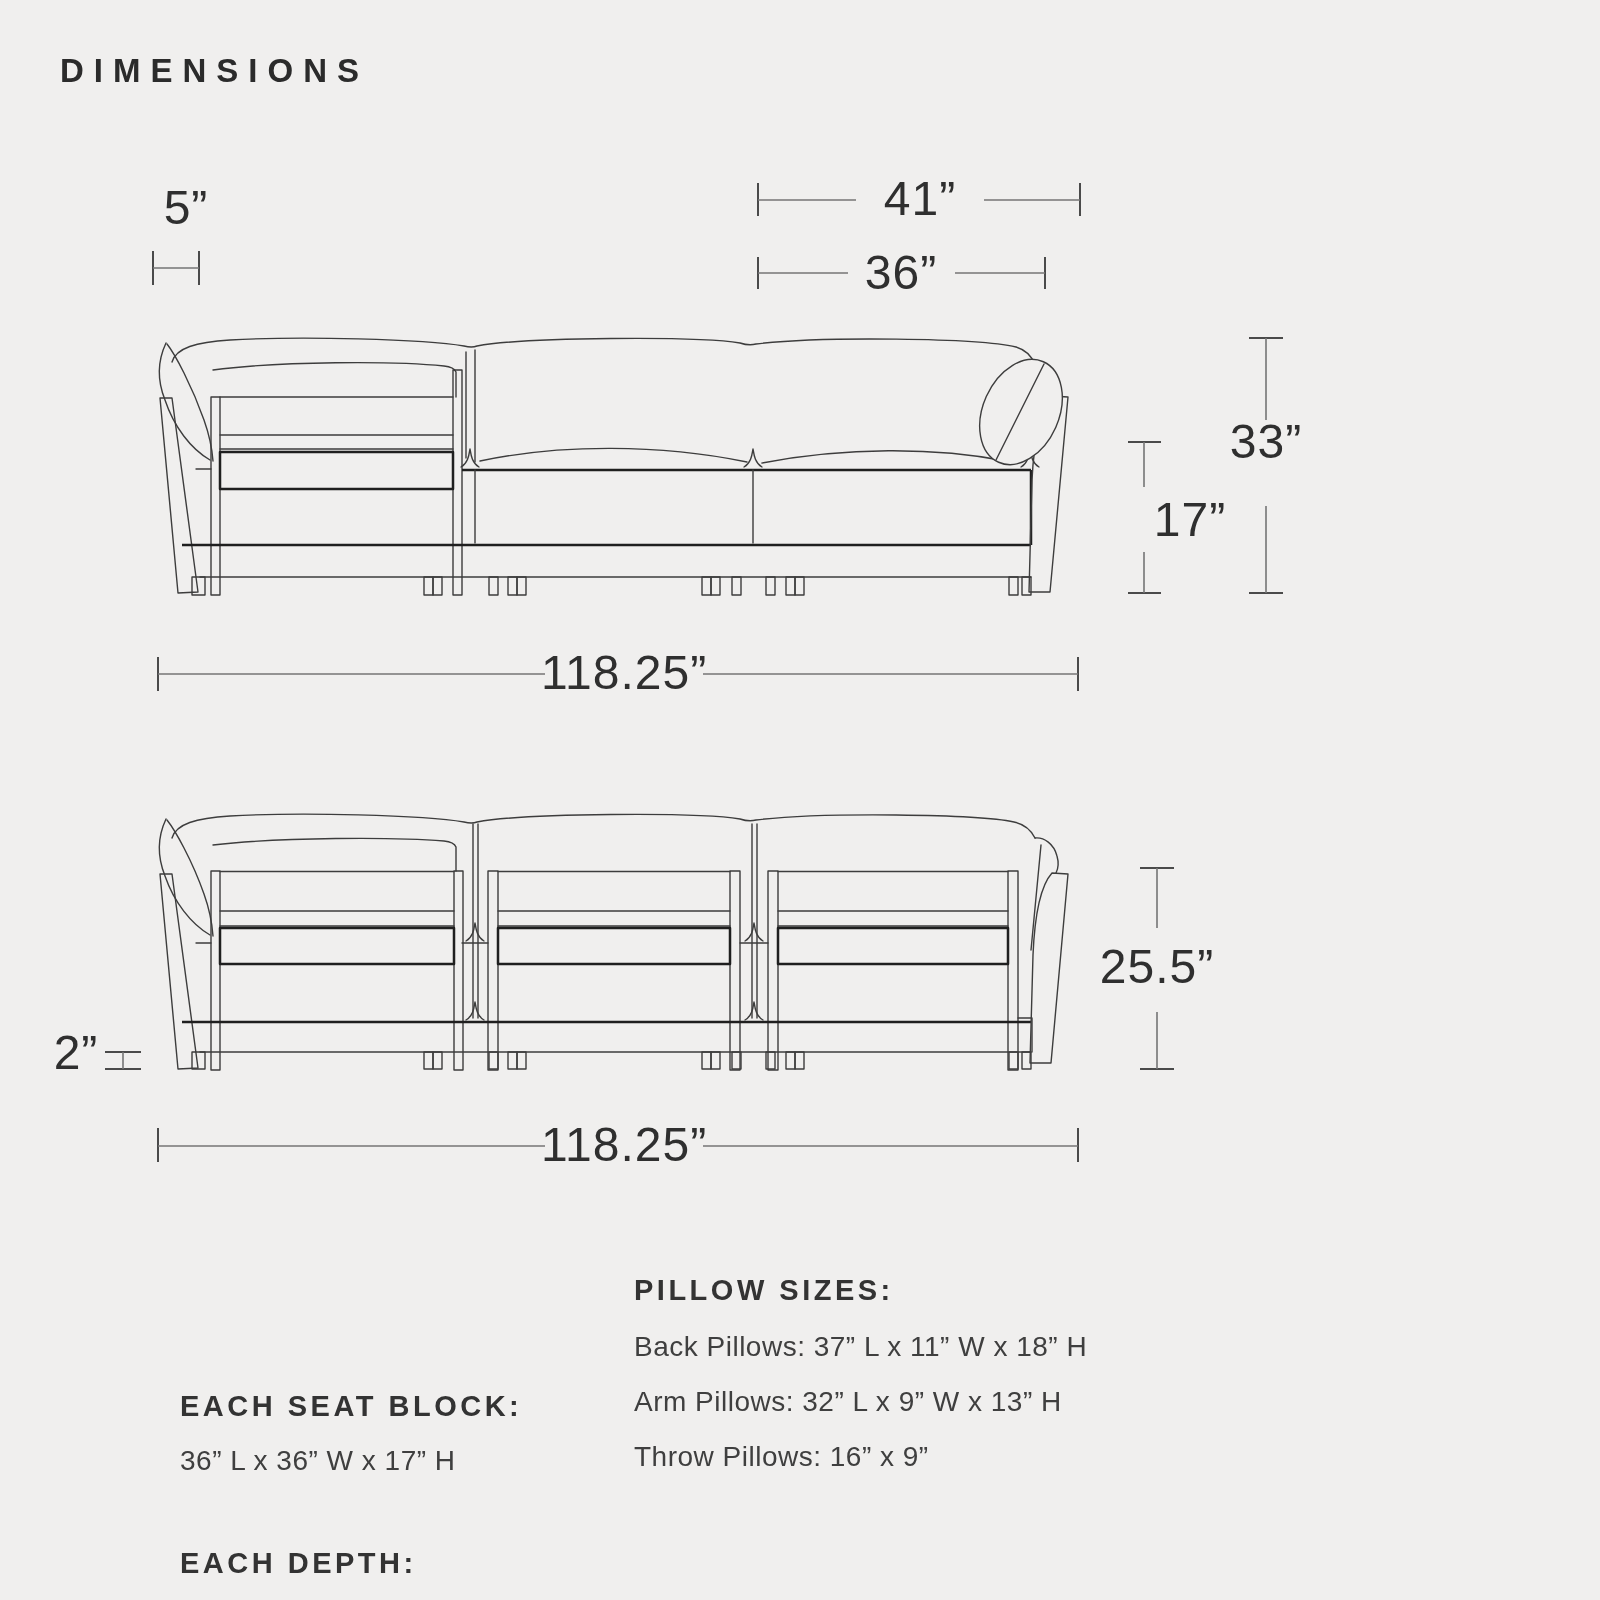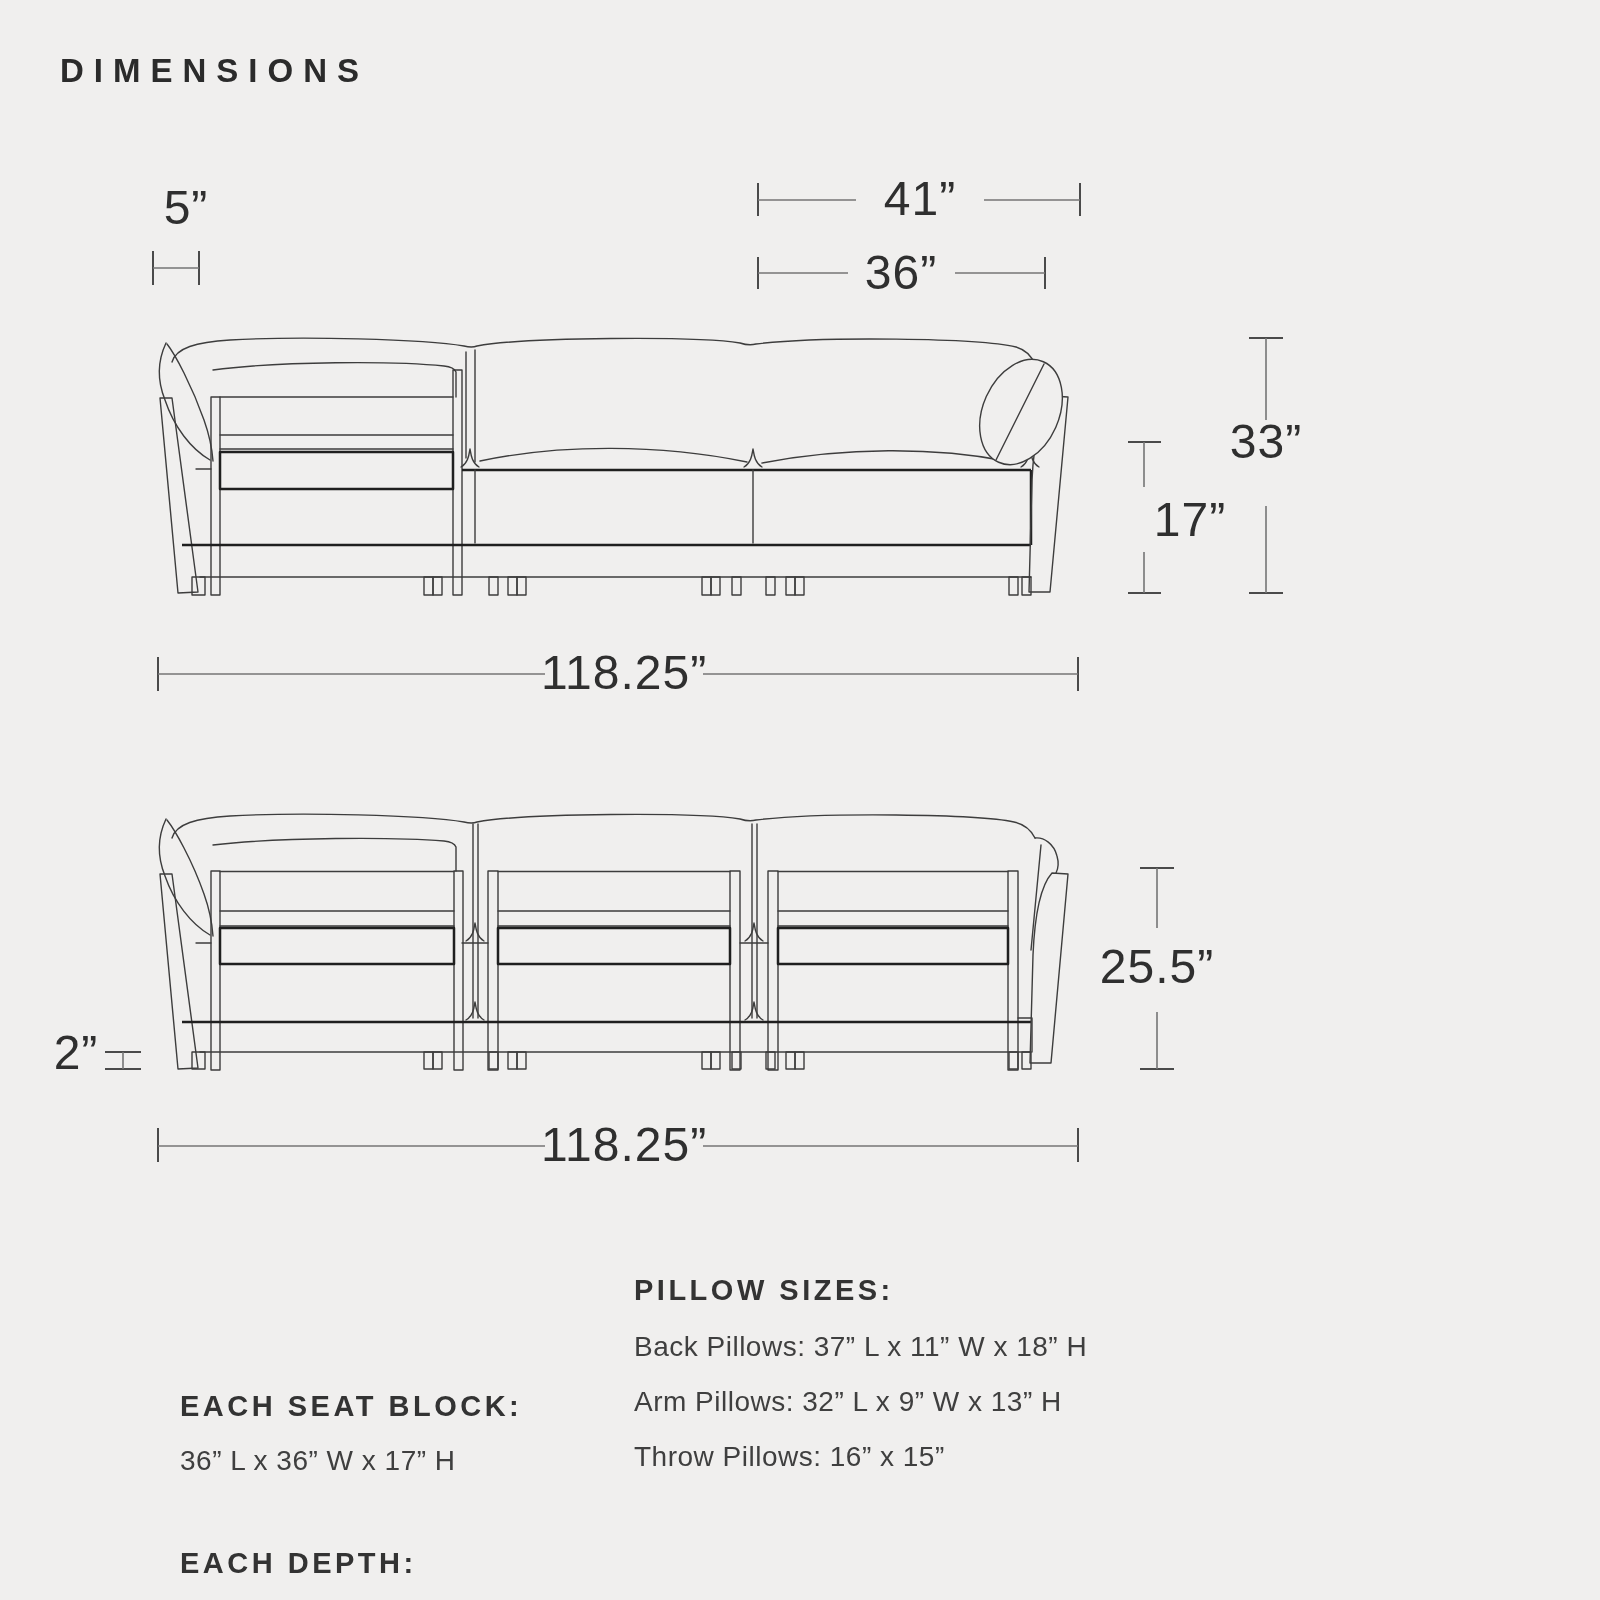--- a/index.html
+++ b/index.html
@@ -207,16 +207,16 @@
     <div class="spec-heading">EACH SEAT BLOCK:</div>
     <div class="spec-value" style="margin-top:22px;">36” L x 36” W x 17” H</div>
     <div class="spec-heading" style="margin-top:70px;">EACH DEPTH:</div>
     <div class="spec-value" style="margin-top:22px;">25”</div>
   </div>
 
   <div class="spec-col" style="left:634px;top:1274px;">
     <div class="spec-heading">PILLOW SIZES:</div>
     <div class="spec-value" style="margin-top:24px;text-align:right;">Back Pillows: 37” L x 11” W x 18” H</div>
     <div class="spec-value" style="margin-top:23px;">Arm Pillows: 32” L x 9” W x 13” H</div>
-    <div class="spec-value" style="margin-top:23px;">Throw Pillows: 16” x 15”</div>
+    <div class="spec-value" style="margin-top:23px;">Throw Pillows: 16” x 9”</div>
   </div>
 
 </div>
 
 </body></html>

